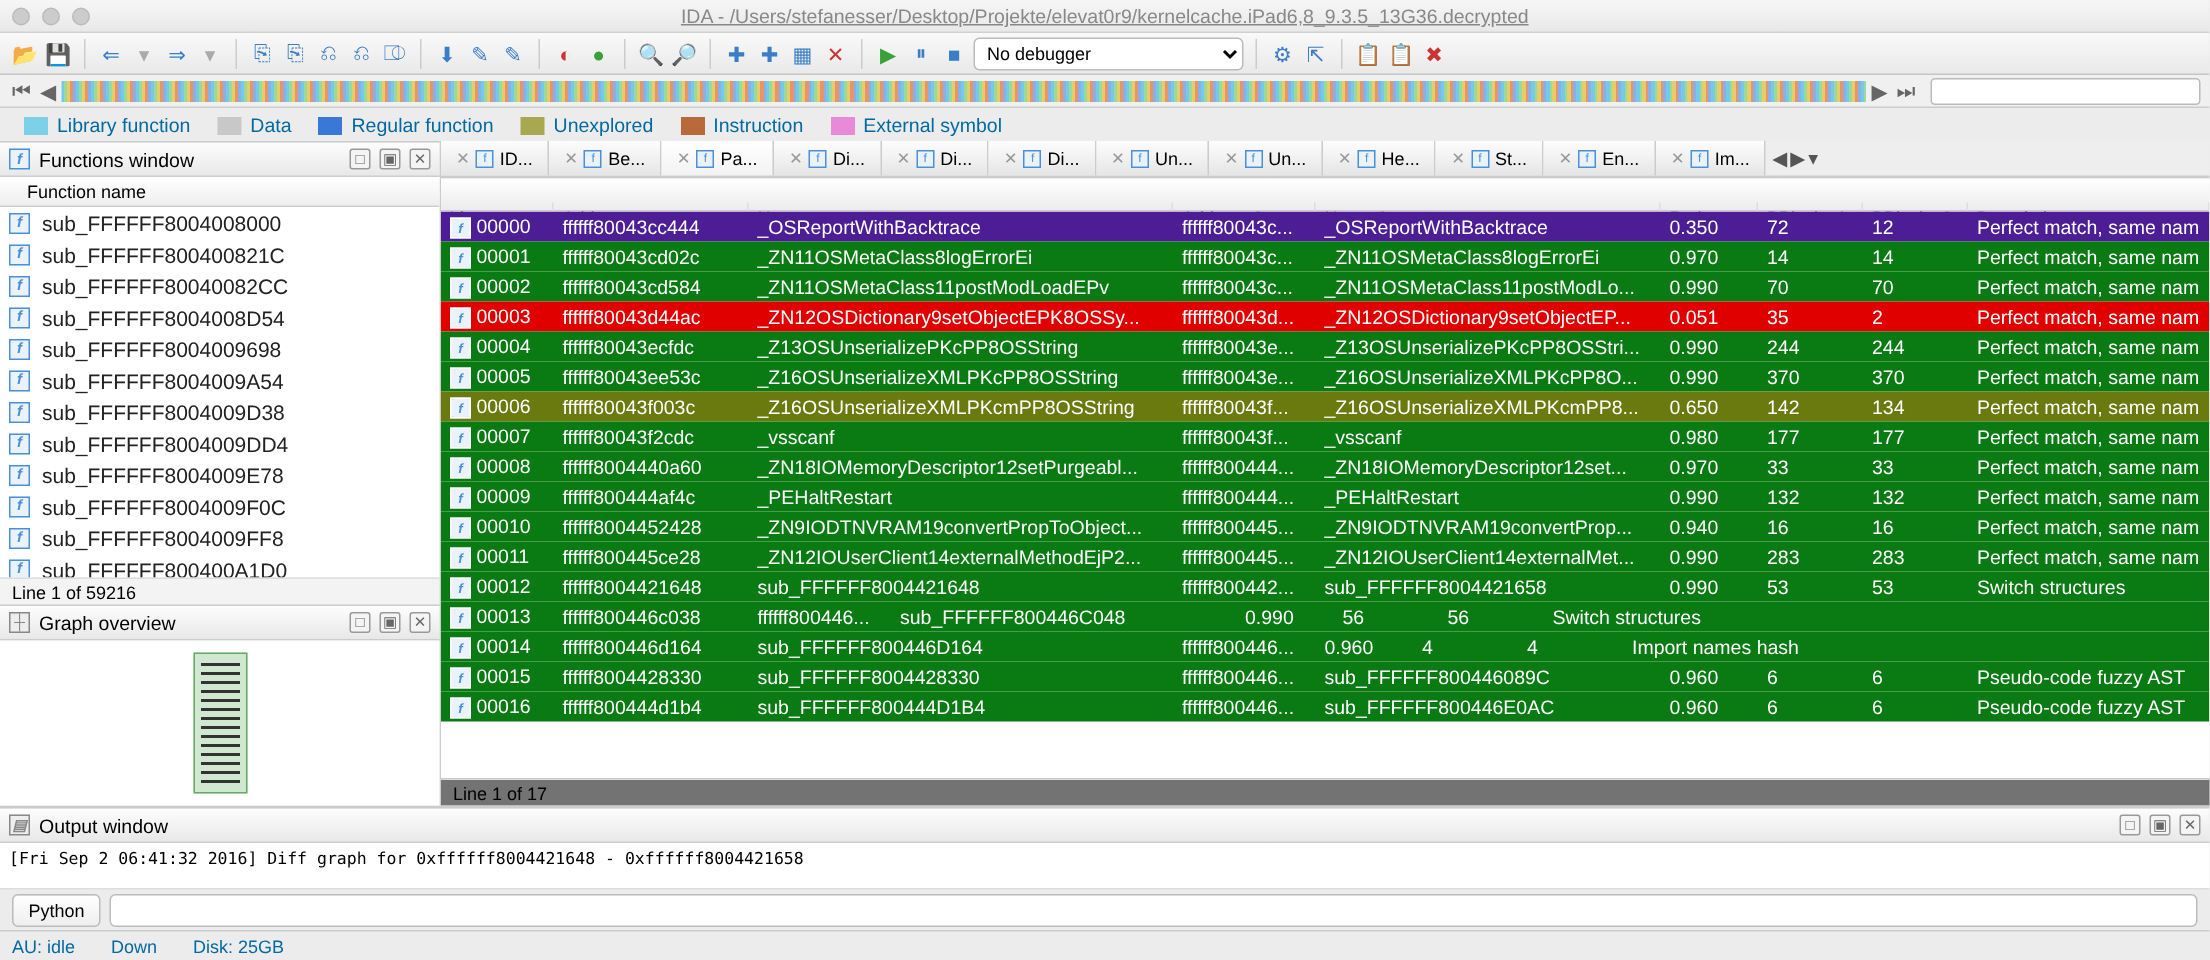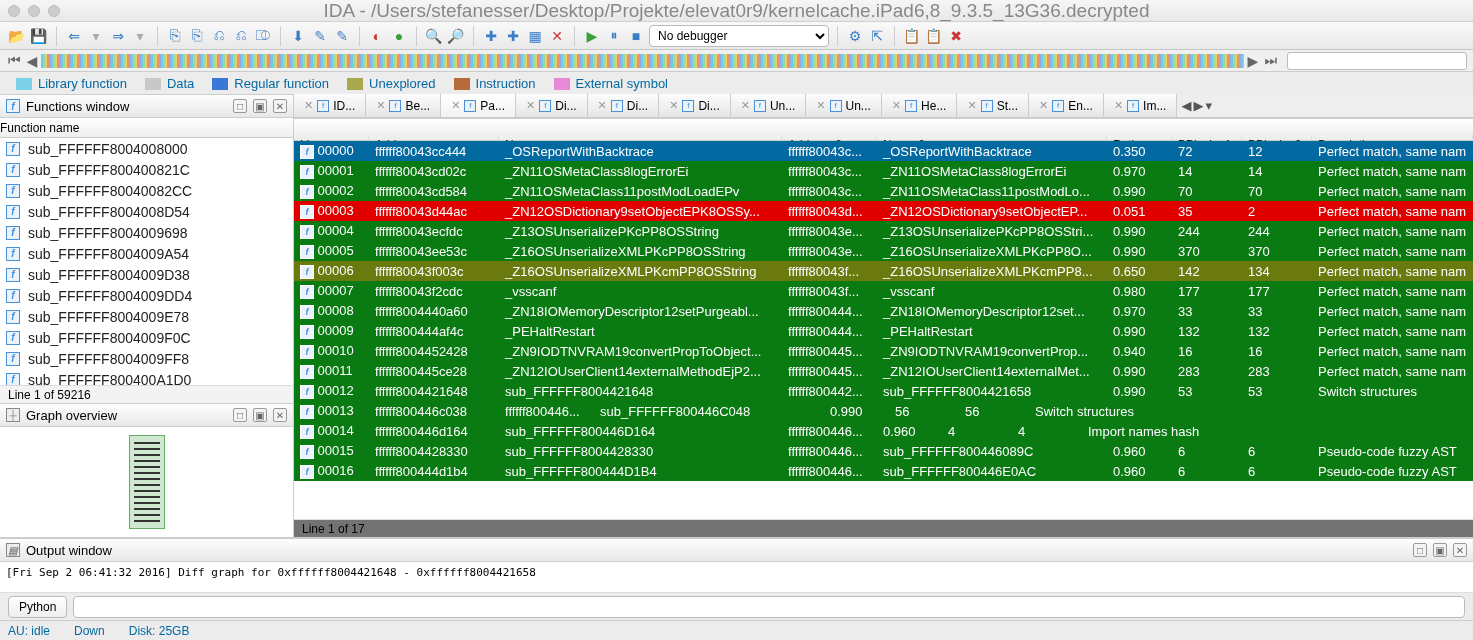--- a/index.html
+++ b/index.html
@@ -1,20 +1,20 @@
 <!DOCTYPE html>
 <html><head>
 <meta charset="utf-8">
 <style>
 * { margin: 0; padding: 0; box-sizing: border-box; font-family: -apple-system, "Helvetica Neue", Arial, sans-serif; }
 body { width: 1473px; height: 640px; background: #ececec; font-size: 12px; overflow: hidden; display: flex; flex-direction: column; }
 .titlebar { height: 22px; background: linear-gradient(#f6f6f6, #e8e8e8); display: flex; align-items: center; border-bottom: 1px solid #d0d0d0; position: relative; }
 .traffic { display: flex; gap: 8px; margin-left: 8px; }
 .tdot { width: 12px; height: 12px; border-radius: 50%; background: #ccc; border: 0.5px solid #bbb; }
-.titlebar .title { position:absolute; left:0; right:0; text-align:center; color:#888; font-size:19px; pointer-events:none;}
+.titlebar .title { position:absolute; left:0; right:0; text-align:center; color:#888; font-size:13px; pointer-events:none;text-decoration:underline;}
 .toolbar { height: 28px; background: linear-gradient(#f9f9f9, #e9e9e9); border-bottom: 1px solid #c5c5c5; display: flex; align-items: center; padding: 0 8px; gap: 4px; }
 .tbtn { width: 18px; height: 18px; display: inline-flex; align-items: center; justify-content: center; font-size: 14px; color: #555; }
 .tsep { width: 1px; height: 20px; background: #ccc; margin: 0 4px; }
 .tbtn.blue { color: #3b7ec7; }
 .tbtn.green { color: #3aa03a; }
 .tbtn.red { color: #c33; }
 .tbtn.yellow { color: #b8860b;}
 select.debugger { height: 22px; width: 180px; font-size: 12px; background:#fff; border:1px solid #bbb; border-radius:4px; padding:0 4px;}
 .navstrip { height: 22px; background: #f0f0f0; border-bottom: 1px solid #ccc; display: flex; align-items: center; padding: 0 6px; gap: 2px; }
 .navstrip .arrow { color:#666; font-size:14px; padding:0 2px;}
@@ -23,21 +23,21 @@
 .legend { height: 22px; display: flex; align-items: center; gap: 18px; padding: 0 16px; background:#ececec; font-size:13px; color:#0369a1;}
 .legend .sw { width: 16px; height: 12px; display:inline-block; margin-right:6px; vertical-align:middle;}
 .mainrow { flex:1; display:flex; min-height:0; }
 .leftcol { width: 294px; display:flex; flex-direction:column; border-right:1px solid #ccc; }
 .panel-hdr { height: 24px; background: linear-gradient(#fdfdfd,#e8e8e8); border-top:1px solid #ccc; border-bottom:1px solid #ccc; display:flex; align-items:center; padding:0 6px; font-size:13px; }
 .panel-hdr .picon { width:14px; height:14px; border:1px solid #4a90d9; color:#4a90d9; font-size:10px; font-style:italic; font-weight:bold; display:inline-flex; align-items:center; justify-content:center; margin-right:6px; background:#eaf3fb;}
 .panel-hdr .spacer { flex:1; }
 .winctl { display:flex; gap:6px; }
 .winctl span { width:14px; height:14px; border:1px solid #999; border-radius:2px; font-size:10px; display:inline-flex; align-items:center; justify-content:center; color:#666; background:#f4f4f4;}
 .funcs { flex:1; background:#fff; overflow:hidden; display:flex; flex-direction:column; }
-.funcs .colhdr { height:20px; background:linear-gradient(#fff,#eee); border-bottom:1px solid #ccc; padding-left:0; display:flex; align-items:center; font-size:12px; }
+.funcs .colhdr { height:20px; background:linear-gradient(#fff,#eee); border-bottom:1px solid #ccc; padding-left:18px; display:flex; align-items:center; font-size:12px; }
 .funcs .list { flex:1; overflow-y:auto; }
 .funcs .item { height:21px; display:flex; align-items:center; padding-left:6px; font-size:14px; color:#222;}
 .funcs .item .fi { width:14px; height:14px; border:1px solid #4a90d9; color:#4a90d9; font-size:10px; font-style:italic; font-weight:bold; display:inline-flex; align-items:center; justify-content:center; margin-right:8px; background:#eaf3fb;}
 .status-line { height:18px; font-size:12px; padding:2px 8px; background:#f3f3f3; border-top:1px solid #ddd;}
 .graphov { height:110px; background:#fff; position:relative; display:flex; align-items:center; justify-content:center;}
 .graphov .shape { width:36px; height:94px; border:1px solid #6a6; background:#cfe8cf; position:relative;}
 .graphov .shape::before { content:""; position:absolute; left:4px; right:4px; top:6px; bottom:6px; background:repeating-linear-gradient(#333 0 2px, transparent 2px 6px);}
 .rightcol { flex:1; display:flex; flex-direction:column; min-width:0;}
 .tabs { height:24px; display:flex; align-items:stretch; background:#eee; border-bottom:1px solid #ccc; overflow:hidden;}
 .tab { display:flex; align-items:center; gap:4px; padding:0 10px; border-right:1px solid #ccc; background:linear-gradient(#fdfdfd,#e5e5e5); font-size:12px; white-space:nowrap;}
@@ -46,21 +46,21 @@
 .tabs .navend { display:flex; align-items:center; padding:0 4px; gap:2px; color:#555; font-size:13px;}
 .grid-wrap { flex:1; background:#fff; overflow:hidden; display:flex; flex-direction:column; border-top:1px solid #ccc;}
 .ghdr { height:22px; display:flex; background:linear-gradient(#fff,#ececec); border-bottom:1px solid #ccc; font-size:12px; color:#222;}
 .ghdr > div { padding:3px 6px; border-right:1px solid #ddd; overflow:hidden; white-space:nowrap;margin-top:16px;}
 .gbody { flex:1; overflow:auto;}
 .grow { height:20px; display:flex; color:#fff; font-size:13px; font-weight:500; align-items:center;}
 .grow > div { padding:1px 6px; overflow:hidden; white-space:nowrap; text-overflow:ellipsis;}
 .grow .ri { width:14px; height:14px; border:1px solid #fff; color:#4a90d9; background:#eaf3fb; font-size:9px; font-style:italic; font-weight:bold; display:inline-flex; align-items:center; justify-content:center;}
 .c-line{width:75px;} .c-addr{width:130px;} .c-name{width:283px;} .c-addr2{width:95px;} .c-name2{width:230px;} .c-ratio{width:65px;} .c-bb1{width:70px;} .c-bb2{width:70px;} .c-desc{flex:1;}
 .row-green { background:#0a7a13; }
-.row-darkred { background:#0369a1; }
+.row-darkred { background:#4c1d95; }
 .row-red { background:#e00000; }
 .row-olive { background:#6a7a0f; }
 .grid-status { height:18px; padding:2px 8px; font-size:12px; background:#737373; border-top:1px solid #ddd;}
 .outputsec { border-top:1px solid #ccc; }
 .outbody { height:30px; background:#fff; font-family: Menlo, monospace; font-size:11px; padding:4px 6px; color:#000; overflow:hidden;}
 .outctrl { height:28px; display:flex; align-items:center; padding:4px 8px; gap:6px; background:#ececec; border-top:1px solid #ddd;}
 .outctrl button { height:22px; padding:0 10px; border:1px solid #bbb; border-radius:4px; background:linear-gradient(#fff,#eee); font-size:12px;}
 .outctrl input { flex:1; height:22px; border:1px solid #bbb; border-radius:4px; padding:0 6px; background:#fff;}
 .footer { height:20px; display:flex; align-items:center; gap:24px; padding:0 8px; font-size:12px; color:#0369a1; background:#ececec; border-top:1px solid #ccc;}
 </style>

